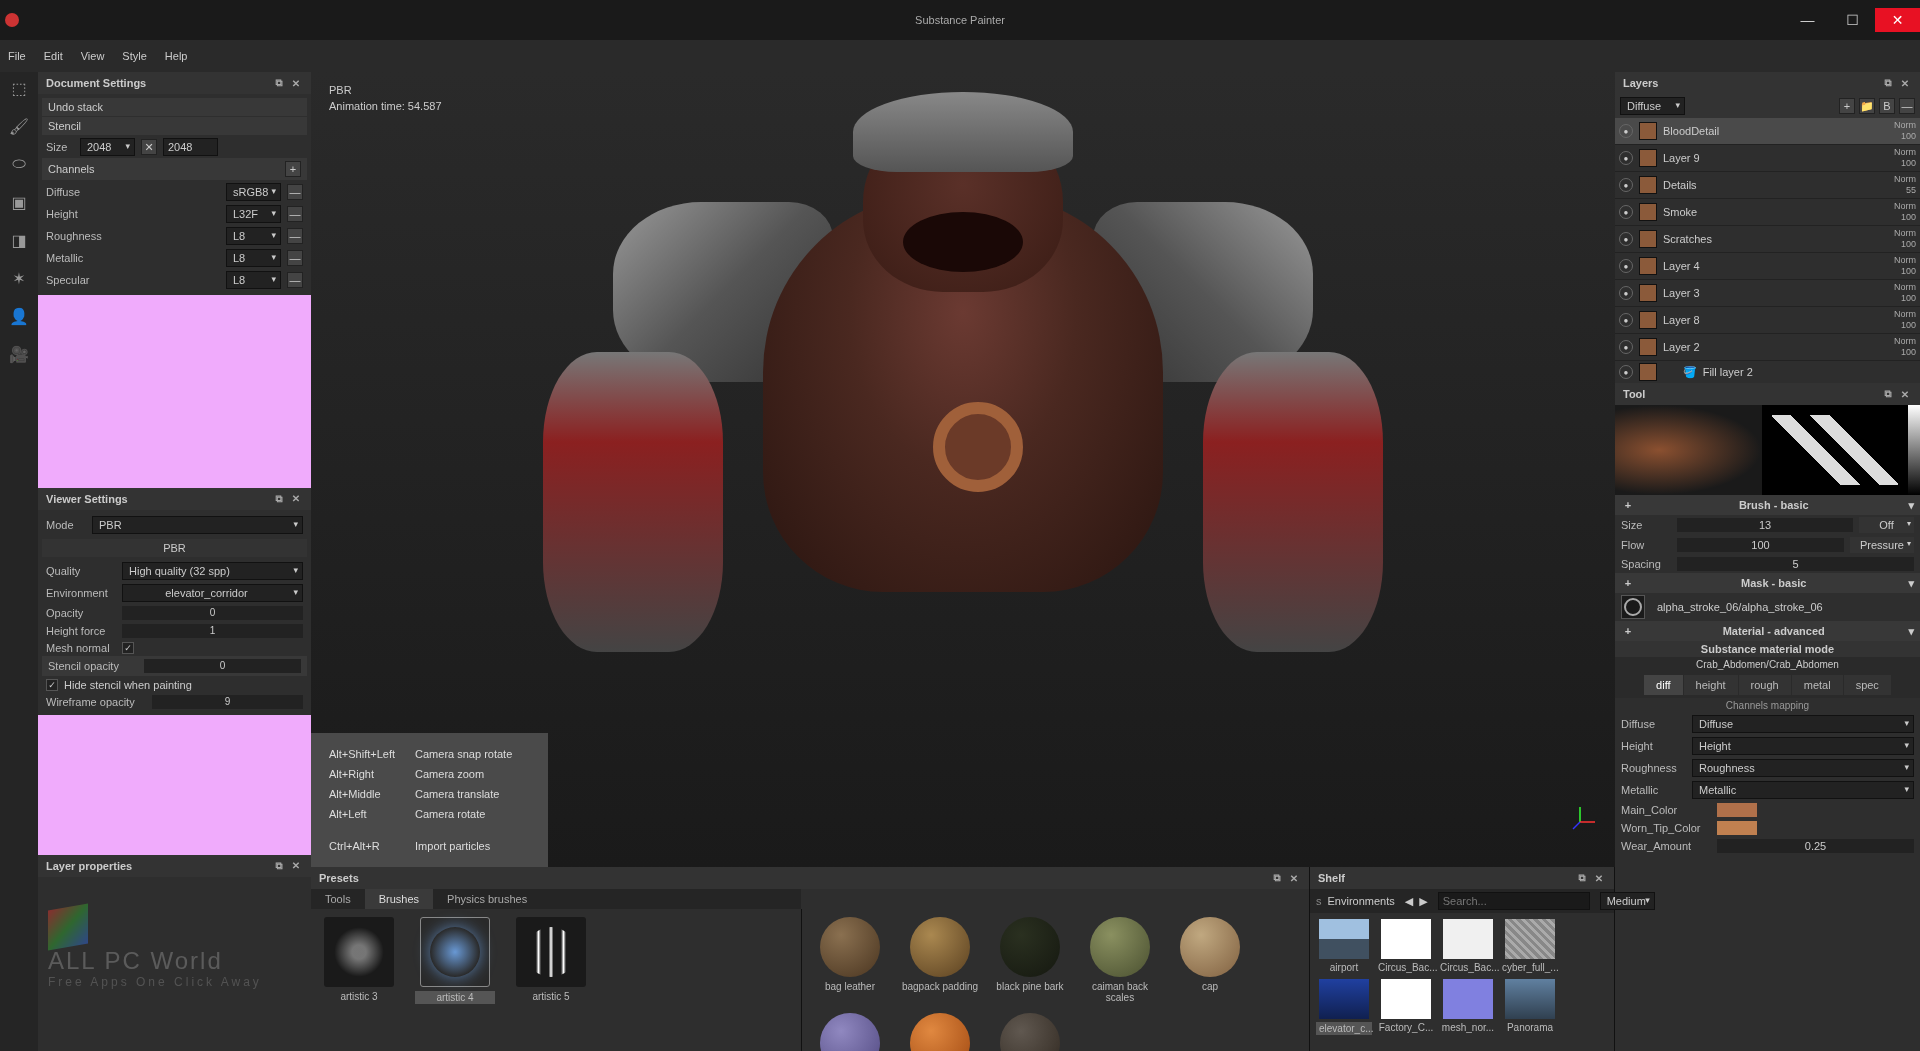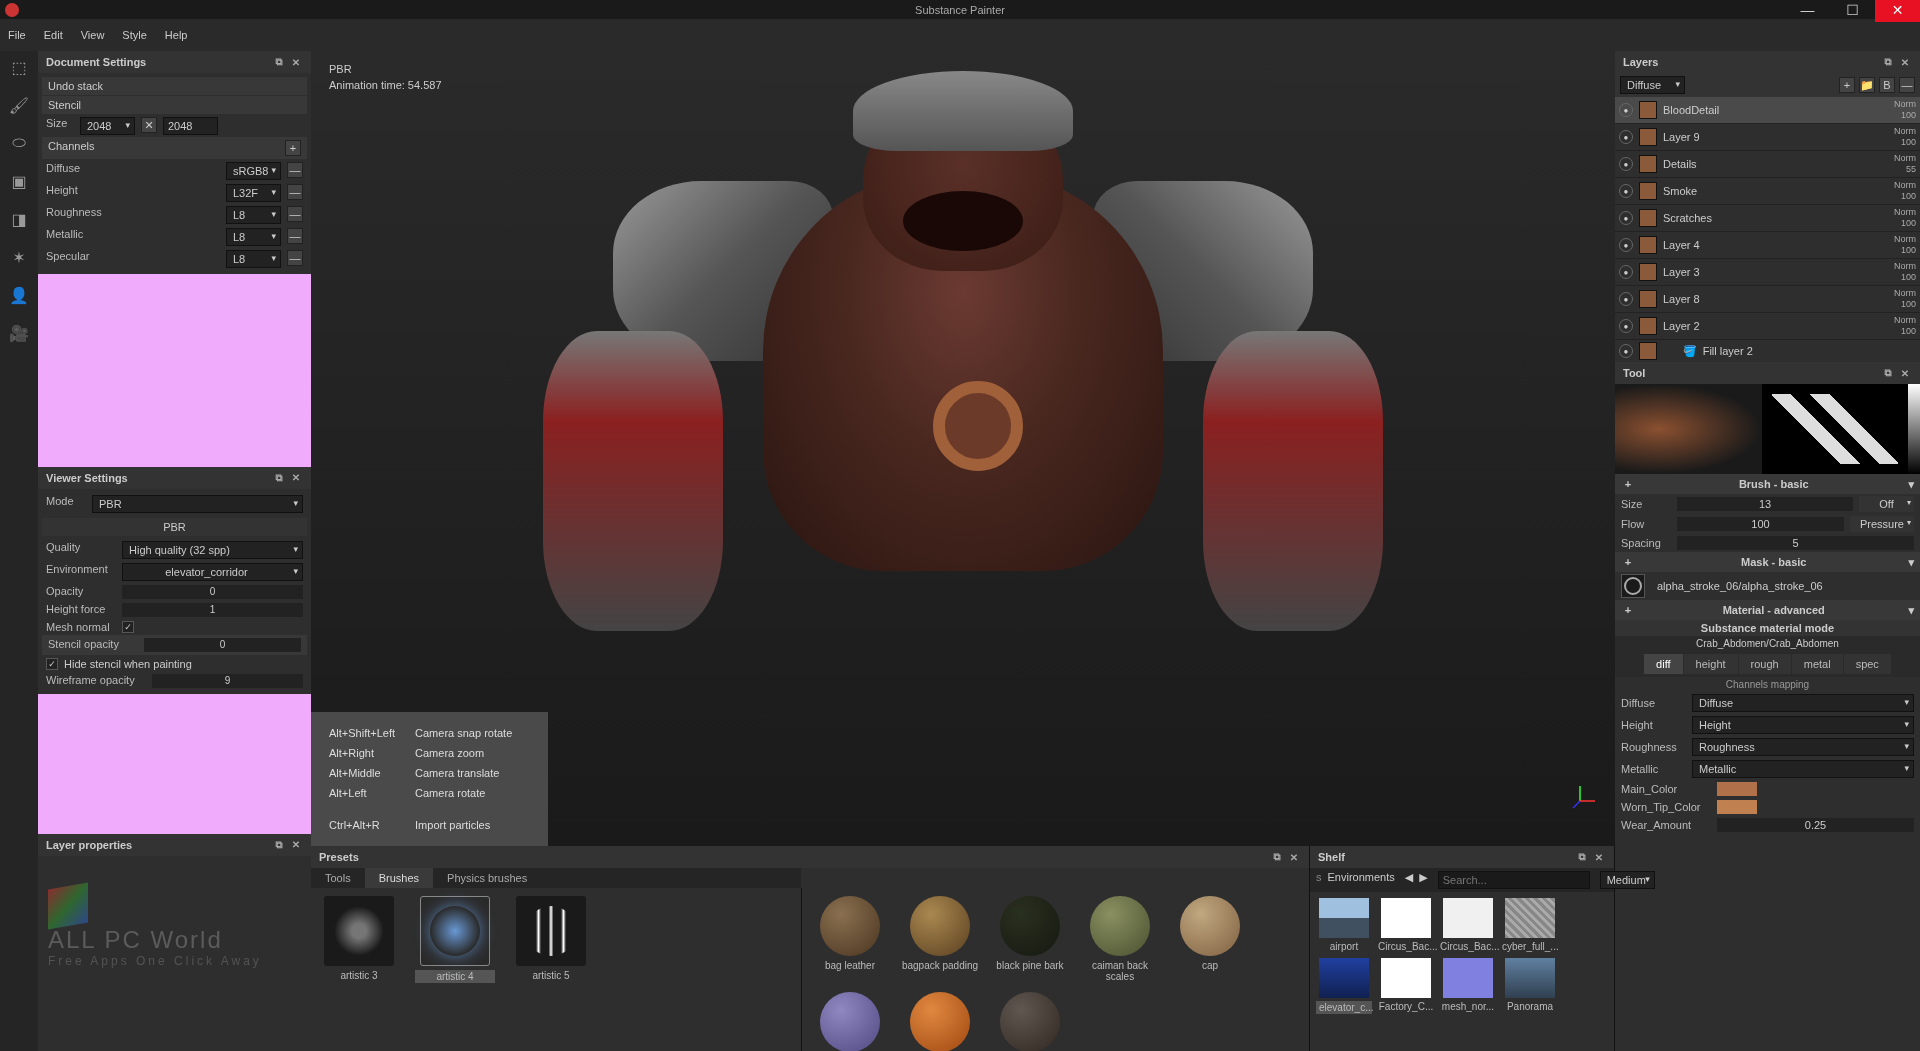--- a/index.html
+++ b/index.html
@@ -1,33 +1,33 @@
 <!DOCTYPE html>
 <html><head>
 <meta charset="utf-8">
 <style>
 *{margin:0;padding:0;box-sizing:border-box;font-family:Arial,sans-serif;font-size:11px;color:#ccc;user-select:none}
 body{background:#1a1a1a;width:1920px;height:1051px;overflow:hidden;position:relative}
-.titlebar{height:19px;background:#1a1a1a;display:flex;align-items:center;position:relative}
+.titlebar{height:40px;background:#1a1a1a;display:flex;align-items:center;position:relative}
 .titlebar-icon{width:14px;height:14px;background:#c33;border-radius:50%;margin:0 5px}
 .titlebar-title{position:absolute;left:50%;transform:translateX(-50%);color:#aaa}
 .win-controls{margin-left:auto;display:flex}
 .win-btn{width:45px;height:24px;display:flex;align-items:center;justify-content:center;font-size:14px;color:#ccc}
 .win-btn.close{background:#e81123;color:#fff}
 .menubar{height:22px;background:#2a2a2a;display:flex;align-items:center;padding:16px 8px;gap:18px}
 .menubar span{color:#ccc}
 .main{display:flex;height:calc(100% - 46px)}
 .toolbar-left{width:38px;background:#252525;display:flex;flex-direction:column;align-items:center;padding-top:6px;gap:18px}
 .tool-icon{width:20px;height:20px;display:flex;align-items:center;justify-content:center;font-size:16px;color:#999}
 .left-panels{width:273px;display:flex;flex-direction:column;background:#f0abfc}
 .panel-header{background:#333;padding:4px 8px;display:flex;align-items:center;font-weight:bold;color:#ddd}
 .panel-header .spacer{flex:1}
 .panel-btn{width:14px;height:14px;margin-left:3px;display:flex;align-items:center;justify-content:center;font-size:10px;color:#aaa;cursor:pointer}
 .panel-body{background:#2e2e2e;padding:4px}
-.row{display:flex;align-items:flex-start;padding:2px 4px;gap:6px}
+.row{display:flex;align-items:center;padding:2px 4px;gap:6px}
 .row-bg{background:#383838;margin-bottom:1px;padding:3px 6px}
 .label{color:#bbb;min-width:70px}
 .select{background:#222;border:1px solid #111;padding:2px 18px 2px 6px;color:#ccc;position:relative;flex:1}
 .select::after{content:"▾";position:absolute;right:4px;top:2px;font-size:9px}
 .select-sm{min-width:55px;flex:0}
 .input-num{background:#222;border:1px solid #111;padding:2px 4px;width:55px;color:#ccc}
 .btn-sq{width:16px;height:16px;background:#444;display:flex;align-items:center;justify-content:center;font-size:11px;color:#ccc;border:1px solid #222}
 .slider{flex:1;height:14px;background:#222;position:relative}
 .slider-val{position:absolute;left:50%;top:0;transform:translateX(-50%);font-size:10px;color:#ccc;line-height:14px}
 .checkbox{width:12px;height:12px;background:#222;border:1px solid #555;display:inline-flex;align-items:center;justify-content:center;font-size:9px}

